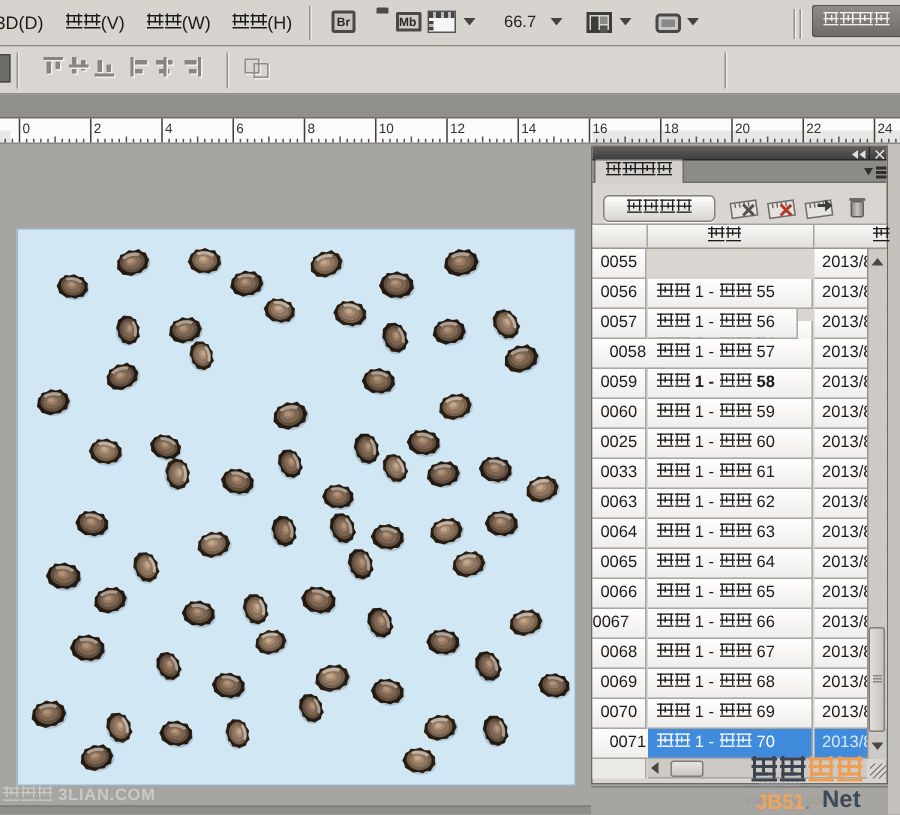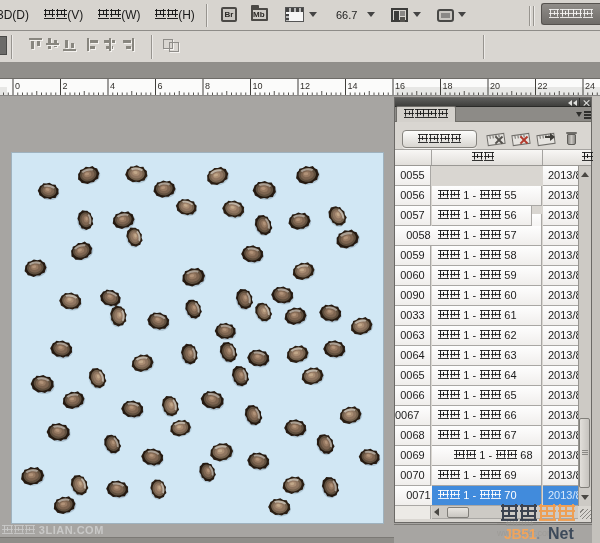--- a/index.html
+++ b/index.html
@@ -30,21 +30,21 @@
  background-position:0 4%,0 36%,0 96%,55% 66%,8% 8%,92% 8%,47% 22%,20% 66%;}
 </style></head><body>
 
 <div class="abs" style="left:0;top:0;width:600px;height:31px;background:#d7d4cf;border-bottom:1px solid #8e8c88;box-sizing:border-box;"></div>
 <div class="abs" style="left:-3px;top:8px;font-size:12px;color:#1b1b1b;">3D(D)</div>
 <div class="abs" style="left:43px;top:8px;font-size:12px;color:#1b1b1b;"><span class="c"></span><span class="c"></span>(V)</div>
 <div class="abs" style="left:97px;top:8px;font-size:12px;color:#1b1b1b;"><span class="c"></span><span class="c"></span>(W)</div>
 <div class="abs" style="left:154px;top:8px;font-size:12px;color:#1b1b1b;"><span class="c"></span><span class="c"></span>(H)</div>
 <div class="sep" style="left:206px;top:4px;height:23px;"></div>
 <div class="abs" style="left:221px;top:7px;width:16px;height:15px;background:#c9c6c1;border:2px solid #4b4946;border-radius:2px;box-sizing:border-box;color:#2a2825;font-size:8px;font-weight:bold;text-align:center;line-height:11px;">Br</div>
-<div class="abs" style="left:251px;top:8px;width:17px;height:13px;background:#cfccc7;border:2px solid #4b4946;border-radius:1px;box-sizing:border-box;color:#2a2825;font-size:8px;font-weight:bold;text-align:left;line-height:10px;">Mb</div>
+<div class="abs" style="left:264px;top:8px;width:17px;height:13px;background:#cfccc7;border:2px solid #4b4946;border-radius:1px;box-sizing:border-box;color:#2a2825;font-size:8px;font-weight:bold;text-align:left;line-height:10px;">Mb</div>
 <div class="abs" style="left:251px;top:5px;width:8px;height:4px;background:#4b4946;border-radius:1px 1px 0 0;"></div>
 <div class="abs" style="left:285px;top:7px;width:19px;height:15px;background:#f6f6f6;border:1px solid #555;box-sizing:border-box;">
     <div class="abs" style="left:0;top:0;width:17px;height:4px;background:repeating-linear-gradient(90deg,#444 0 3px,#bbb 3px 5px);"></div>
     <div class="abs" style="left:0px;top:6px;width:3px;height:7px;background:repeating-linear-gradient(#444 0 2px,#bbb 2px 4px);"></div>
   </div>
 <div class="abs" style="left:309px;top:12px;width:0;height:0;border-left:4px solid transparent;border-right:4px solid transparent;border-top:5px solid #444;"></div>
 <div class="abs" style="left:336px;top:9px;font-size:11px;color:#222;">66.7</div>
 <div class="abs" style="left:367px;top:12px;width:0;height:0;border-left:4px solid transparent;border-right:4px solid transparent;border-top:5px solid #444;"></div>
 <div class="abs" style="left:391px;top:8px;width:17px;height:14px;border:2px solid #3c3c3a;background:#d8d5d0;box-sizing:border-box;">
     <div class="abs" style="left:1px;top:1px;width:5px;height:11px;background:#3c3c3a;"></div>
@@ -398,26 +398,26 @@
 <div class="abs" style="left:395px;top:186px;width:36px;height:20px;background:linear-gradient(#fefefe,#f0eeec);border-bottom:1px solid #a9a7a4;border-right:1px solid #a9a7a4;box-sizing:border-box;color:#1c1c1c;font-size:11px;text-align:center;line-height:19px;">0056</div>
 <div class="abs" style="left:432px;top:186px;width:110px;height:20px;background:linear-gradient(#fefefe,#f0eeec);border-bottom:1px solid #a9a7a4;border-right:1px solid #a9a7a4;box-sizing:border-box;color:#1c1c1c;font-size:11px;line-height:19px;"><span style="margin-left:6px;"><span class="c"></span><span class="c"></span> 1 - <span class="c"></span><span class="c"></span> 55</span></div>
 <div class="abs" style="left:543px;top:186px;width:48px;height:20px;background:linear-gradient(#fefefe,#f0eeec);border-bottom:1px solid #a9a7a4;box-sizing:border-box;color:#1c1c1c;font-size:11px;line-height:19px;"><span style="margin-left:5px;">2013/8</span></div>
 <div class="abs" style="left:395px;top:206px;width:36px;height:20px;background:linear-gradient(#fefefe,#f0eeec);border-bottom:1px solid #a9a7a4;border-right:1px solid #a9a7a4;box-sizing:border-box;color:#1c1c1c;font-size:11px;text-align:center;line-height:19px;">0057</div>
 <div class="abs" style="left:432px;top:206px;width:100px;height:20px;background:linear-gradient(#fefefe,#f0eeec);border-bottom:1px solid #a9a7a4;border-right:1px solid #a9a7a4;box-sizing:border-box;color:#1c1c1c;font-size:11px;line-height:19px;"><span style="margin-left:6px;"><span class="c"></span><span class="c"></span> 1 - <span class="c"></span><span class="c"></span> 56</span></div>
 <div class="abs" style="left:543px;top:206px;width:48px;height:20px;background:linear-gradient(#fefefe,#f0eeec);border-bottom:1px solid #a9a7a4;box-sizing:border-box;color:#1c1c1c;font-size:11px;line-height:19px;"><span style="margin-left:5px;">2013/8</span></div>
 <div class="abs" style="left:395px;top:226px;width:48px;height:20px;background:linear-gradient(#fefefe,#f0eeec);border-bottom:1px solid #a9a7a4;border-right:1px solid #a9a7a4;box-sizing:border-box;color:#1c1c1c;font-size:11px;text-align:center;line-height:19px;">0058</div>
 <div class="abs" style="left:432px;top:226px;width:110px;height:20px;background:linear-gradient(#fefefe,#f0eeec);border-bottom:1px solid #a9a7a4;border-right:1px solid #a9a7a4;box-sizing:border-box;color:#1c1c1c;font-size:11px;line-height:19px;"><span style="margin-left:6px;"><span class="c"></span><span class="c"></span> 1 - <span class="c"></span><span class="c"></span> 57</span></div>
 <div class="abs" style="left:543px;top:226px;width:48px;height:20px;background:linear-gradient(#fefefe,#f0eeec);border-bottom:1px solid #a9a7a4;box-sizing:border-box;color:#1c1c1c;font-size:11px;line-height:19px;"><span style="margin-left:5px;">2013/8</span></div>
 <div class="abs" style="left:395px;top:246px;width:36px;height:20px;background:linear-gradient(#fefefe,#f0eeec);border-bottom:1px solid #a9a7a4;border-right:1px solid #a9a7a4;box-sizing:border-box;color:#1c1c1c;font-size:11px;text-align:center;line-height:19px;">0059</div>
-<div class="abs" style="left:432px;top:246px;width:110px;height:20px;background:linear-gradient(#fefefe,#f0eeec);border-bottom:1px solid #a9a7a4;border-right:1px solid #a9a7a4;box-sizing:border-box;color:#1c1c1c;font-size:11px;line-height:19px;"><span style="margin-left:6px;"><span class="c"></span><span class="c"></span> 1 - <span class="c"></span><span class="c"></span> 58</span></div>
+<div class="abs" style="left:432px;top:246px;width:110px;height:20px;background:linear-gradient(#fefefe,#f0eeec);border-bottom:1px solid #a9a7a4;border-right:1px solid #a9a7a4;box-sizing:border-box;color:#1c1c1c;font-size:11px;line-height:19px;font-weight:bold;"><span style="margin-left:6px;"><span class="c"></span><span class="c"></span> 1 - <span class="c"></span><span class="c"></span> 58</span></div>
 <div class="abs" style="left:543px;top:246px;width:48px;height:20px;background:linear-gradient(#fefefe,#f0eeec);border-bottom:1px solid #a9a7a4;box-sizing:border-box;color:#1c1c1c;font-size:11px;line-height:19px;"><span style="margin-left:5px;">2013/8</span></div>
 <div class="abs" style="left:395px;top:266px;width:36px;height:20px;background:linear-gradient(#fefefe,#f0eeec);border-bottom:1px solid #a9a7a4;border-right:1px solid #a9a7a4;box-sizing:border-box;color:#1c1c1c;font-size:11px;text-align:center;line-height:19px;">0060</div>
 <div class="abs" style="left:432px;top:266px;width:110px;height:20px;background:linear-gradient(#fefefe,#f0eeec);border-bottom:1px solid #a9a7a4;border-right:1px solid #a9a7a4;box-sizing:border-box;color:#1c1c1c;font-size:11px;line-height:19px;"><span style="margin-left:6px;"><span class="c"></span><span class="c"></span> 1 - <span class="c"></span><span class="c"></span> 59</span></div>
 <div class="abs" style="left:543px;top:266px;width:48px;height:20px;background:linear-gradient(#fefefe,#f0eeec);border-bottom:1px solid #a9a7a4;box-sizing:border-box;color:#1c1c1c;font-size:11px;line-height:19px;"><span style="margin-left:5px;">2013/8</span></div>
-<div class="abs" style="left:395px;top:286px;width:36px;height:20px;background:linear-gradient(#fefefe,#f0eeec);border-bottom:1px solid #a9a7a4;border-right:1px solid #a9a7a4;box-sizing:border-box;color:#1c1c1c;font-size:11px;text-align:center;line-height:19px;">0090</div>
+<div class="abs" style="left:395px;top:286px;width:36px;height:20px;background:linear-gradient(#fefefe,#f0eeec);border-bottom:1px solid #a9a7a4;border-right:1px solid #a9a7a4;box-sizing:border-box;color:#1c1c1c;font-size:11px;text-align:center;line-height:19px;">0025</div>
 <div class="abs" style="left:432px;top:286px;width:110px;height:20px;background:linear-gradient(#fefefe,#f0eeec);border-bottom:1px solid #a9a7a4;border-right:1px solid #a9a7a4;box-sizing:border-box;color:#1c1c1c;font-size:11px;line-height:19px;"><span style="margin-left:6px;"><span class="c"></span><span class="c"></span> 1 - <span class="c"></span><span class="c"></span> 60</span></div>
 <div class="abs" style="left:543px;top:286px;width:48px;height:20px;background:linear-gradient(#fefefe,#f0eeec);border-bottom:1px solid #a9a7a4;box-sizing:border-box;color:#1c1c1c;font-size:11px;line-height:19px;"><span style="margin-left:5px;">2013/8</span></div>
 <div class="abs" style="left:395px;top:306px;width:36px;height:20px;background:linear-gradient(#fefefe,#f0eeec);border-bottom:1px solid #a9a7a4;border-right:1px solid #a9a7a4;box-sizing:border-box;color:#1c1c1c;font-size:11px;text-align:center;line-height:19px;">0033</div>
 <div class="abs" style="left:432px;top:306px;width:110px;height:20px;background:linear-gradient(#fefefe,#f0eeec);border-bottom:1px solid #a9a7a4;border-right:1px solid #a9a7a4;box-sizing:border-box;color:#1c1c1c;font-size:11px;line-height:19px;"><span style="margin-left:6px;"><span class="c"></span><span class="c"></span> 1 - <span class="c"></span><span class="c"></span> 61</span></div>
 <div class="abs" style="left:543px;top:306px;width:48px;height:20px;background:linear-gradient(#fefefe,#f0eeec);border-bottom:1px solid #a9a7a4;box-sizing:border-box;color:#1c1c1c;font-size:11px;line-height:19px;"><span style="margin-left:5px;">2013/8</span></div>
 <div class="abs" style="left:395px;top:326px;width:36px;height:20px;background:linear-gradient(#fefefe,#f0eeec);border-bottom:1px solid #a9a7a4;border-right:1px solid #a9a7a4;box-sizing:border-box;color:#1c1c1c;font-size:11px;text-align:center;line-height:19px;">0063</div>
 <div class="abs" style="left:432px;top:326px;width:110px;height:20px;background:linear-gradient(#fefefe,#f0eeec);border-bottom:1px solid #a9a7a4;border-right:1px solid #a9a7a4;box-sizing:border-box;color:#1c1c1c;font-size:11px;line-height:19px;"><span style="margin-left:6px;"><span class="c"></span><span class="c"></span> 1 - <span class="c"></span><span class="c"></span> 62</span></div>
 <div class="abs" style="left:543px;top:326px;width:48px;height:20px;background:linear-gradient(#fefefe,#f0eeec);border-bottom:1px solid #a9a7a4;box-sizing:border-box;color:#1c1c1c;font-size:11px;line-height:19px;"><span style="margin-left:5px;">2013/8</span></div>
 <div class="abs" style="left:395px;top:346px;width:36px;height:20px;background:linear-gradient(#fefefe,#f0eeec);border-bottom:1px solid #a9a7a4;border-right:1px solid #a9a7a4;box-sizing:border-box;color:#1c1c1c;font-size:11px;text-align:center;line-height:19px;">0064</div>
 <div class="abs" style="left:432px;top:346px;width:110px;height:20px;background:linear-gradient(#fefefe,#f0eeec);border-bottom:1px solid #a9a7a4;border-right:1px solid #a9a7a4;box-sizing:border-box;color:#1c1c1c;font-size:11px;line-height:19px;"><span style="margin-left:6px;"><span class="c"></span><span class="c"></span> 1 - <span class="c"></span><span class="c"></span> 63</span></div>
@@ -428,21 +428,21 @@
 <div class="abs" style="left:395px;top:386px;width:36px;height:20px;background:linear-gradient(#fefefe,#f0eeec);border-bottom:1px solid #a9a7a4;border-right:1px solid #a9a7a4;box-sizing:border-box;color:#1c1c1c;font-size:11px;text-align:center;line-height:19px;">0066</div>
 <div class="abs" style="left:432px;top:386px;width:110px;height:20px;background:linear-gradient(#fefefe,#f0eeec);border-bottom:1px solid #a9a7a4;border-right:1px solid #a9a7a4;box-sizing:border-box;color:#1c1c1c;font-size:11px;line-height:19px;"><span style="margin-left:6px;"><span class="c"></span><span class="c"></span> 1 - <span class="c"></span><span class="c"></span> 65</span></div>
 <div class="abs" style="left:543px;top:386px;width:48px;height:20px;background:linear-gradient(#fefefe,#f0eeec);border-bottom:1px solid #a9a7a4;box-sizing:border-box;color:#1c1c1c;font-size:11px;line-height:19px;"><span style="margin-left:5px;">2013/8</span></div>
 <div class="abs" style="left:395px;top:406px;width:36px;height:20px;background:linear-gradient(#fefefe,#f0eeec);border-bottom:1px solid #a9a7a4;border-right:1px solid #a9a7a4;box-sizing:border-box;color:#1c1c1c;font-size:11px;text-align:left;line-height:19px;">0067</div>
 <div class="abs" style="left:432px;top:406px;width:110px;height:20px;background:linear-gradient(#fefefe,#f0eeec);border-bottom:1px solid #a9a7a4;border-right:1px solid #a9a7a4;box-sizing:border-box;color:#1c1c1c;font-size:11px;line-height:19px;"><span style="margin-left:6px;"><span class="c"></span><span class="c"></span> 1 - <span class="c"></span><span class="c"></span> 66</span></div>
 <div class="abs" style="left:543px;top:406px;width:48px;height:20px;background:linear-gradient(#fefefe,#f0eeec);border-bottom:1px solid #a9a7a4;box-sizing:border-box;color:#1c1c1c;font-size:11px;line-height:19px;"><span style="margin-left:5px;">2013/8</span></div>
 <div class="abs" style="left:395px;top:426px;width:36px;height:20px;background:linear-gradient(#fefefe,#f0eeec);border-bottom:1px solid #a9a7a4;border-right:1px solid #a9a7a4;box-sizing:border-box;color:#1c1c1c;font-size:11px;text-align:center;line-height:19px;">0068</div>
 <div class="abs" style="left:432px;top:426px;width:110px;height:20px;background:linear-gradient(#fefefe,#f0eeec);border-bottom:1px solid #a9a7a4;border-right:1px solid #a9a7a4;box-sizing:border-box;color:#1c1c1c;font-size:11px;line-height:19px;"><span style="margin-left:6px;"><span class="c"></span><span class="c"></span> 1 - <span class="c"></span><span class="c"></span> 67</span></div>
 <div class="abs" style="left:543px;top:426px;width:48px;height:20px;background:linear-gradient(#fefefe,#f0eeec);border-bottom:1px solid #a9a7a4;box-sizing:border-box;color:#1c1c1c;font-size:11px;line-height:19px;"><span style="margin-left:5px;">2013/8</span></div>
 <div class="abs" style="left:395px;top:446px;width:36px;height:20px;background:linear-gradient(#fefefe,#f0eeec);border-bottom:1px solid #a9a7a4;border-right:1px solid #a9a7a4;box-sizing:border-box;color:#1c1c1c;font-size:11px;text-align:center;line-height:19px;">0069</div>
-<div class="abs" style="left:432px;top:446px;width:110px;height:20px;background:linear-gradient(#fefefe,#f0eeec);border-bottom:1px solid #a9a7a4;border-right:1px solid #a9a7a4;box-sizing:border-box;color:#1c1c1c;font-size:11px;line-height:19px;padding-left:16px;"><span style="margin-left:6px;"><span class="c"></span><span class="c"></span> 1 - <span class="c"></span><span class="c"></span> 68</span></div>
+<div class="abs" style="left:432px;top:446px;width:110px;height:20px;background:linear-gradient(#fefefe,#f0eeec);border-bottom:1px solid #a9a7a4;border-right:1px solid #a9a7a4;box-sizing:border-box;color:#1c1c1c;font-size:11px;line-height:19px;"><span style="margin-left:6px;"><span class="c"></span><span class="c"></span> 1 - <span class="c"></span><span class="c"></span> 68</span></div>
 <div class="abs" style="left:543px;top:446px;width:48px;height:20px;background:linear-gradient(#fefefe,#f0eeec);border-bottom:1px solid #a9a7a4;box-sizing:border-box;color:#1c1c1c;font-size:11px;line-height:19px;"><span style="margin-left:5px;">2013/8</span></div>
 <div class="abs" style="left:395px;top:466px;width:36px;height:20px;background:linear-gradient(#fefefe,#f0eeec);border-bottom:1px solid #a9a7a4;border-right:1px solid #a9a7a4;box-sizing:border-box;color:#1c1c1c;font-size:11px;text-align:center;line-height:19px;">0070</div>
 <div class="abs" style="left:432px;top:466px;width:110px;height:20px;background:linear-gradient(#fefefe,#f0eeec);border-bottom:1px solid #a9a7a4;border-right:1px solid #a9a7a4;box-sizing:border-box;color:#1c1c1c;font-size:11px;line-height:19px;"><span style="margin-left:6px;"><span class="c"></span><span class="c"></span> 1 - <span class="c"></span><span class="c"></span> 69</span></div>
 <div class="abs" style="left:543px;top:466px;width:48px;height:20px;background:linear-gradient(#fefefe,#f0eeec);border-bottom:1px solid #a9a7a4;box-sizing:border-box;color:#1c1c1c;font-size:11px;line-height:19px;"><span style="margin-left:5px;">2013/8</span></div>
 <div class="abs" style="left:395px;top:486px;width:48px;height:20px;background:linear-gradient(#fefefe,#f0eeec);border-bottom:1px solid #a9a7a4;border-right:1px solid #a9a7a4;box-sizing:border-box;color:#1c1c1c;font-size:11px;text-align:center;line-height:19px;">0071</div>
 <div class="abs" style="left:432px;top:486px;width:110px;height:20px;background:#418bdc;border-bottom:1px solid #a9a7a4;border-right:1px solid #a9a7a4;box-sizing:border-box;color:#fff;font-size:11px;line-height:19px;"><span style="margin-left:6px;"><span class="c"></span><span class="c"></span> 1 - <span class="c"></span><span class="c"></span> 70</span></div>
 <div class="abs" style="left:543px;top:486px;width:48px;height:20px;background:#418bdc;border-bottom:1px solid #a9a7a4;box-sizing:border-box;color:#d8e9fb;font-size:11px;line-height:19px;"><span style="margin-left:5px;">2013/8</span></div>
 <div class="abs" style="left:578px;top:166px;width:13px;height:340px;background:#cdcac5;border-left:1px solid #96948f;box-sizing:border-box;"></div>
 <div class="abs" style="left:581px;top:172px;width:0;height:0;border-left:4px solid transparent;border-right:4px solid transparent;border-bottom:5px solid #4a4844;"></div>
 <div class="abs" style="left:579px;top:418px;width:11px;height:70px;background:linear-gradient(90deg,#e2dfda,#c6c3be);border:1px solid #807e79;border-radius:2px;box-sizing:border-box;">

